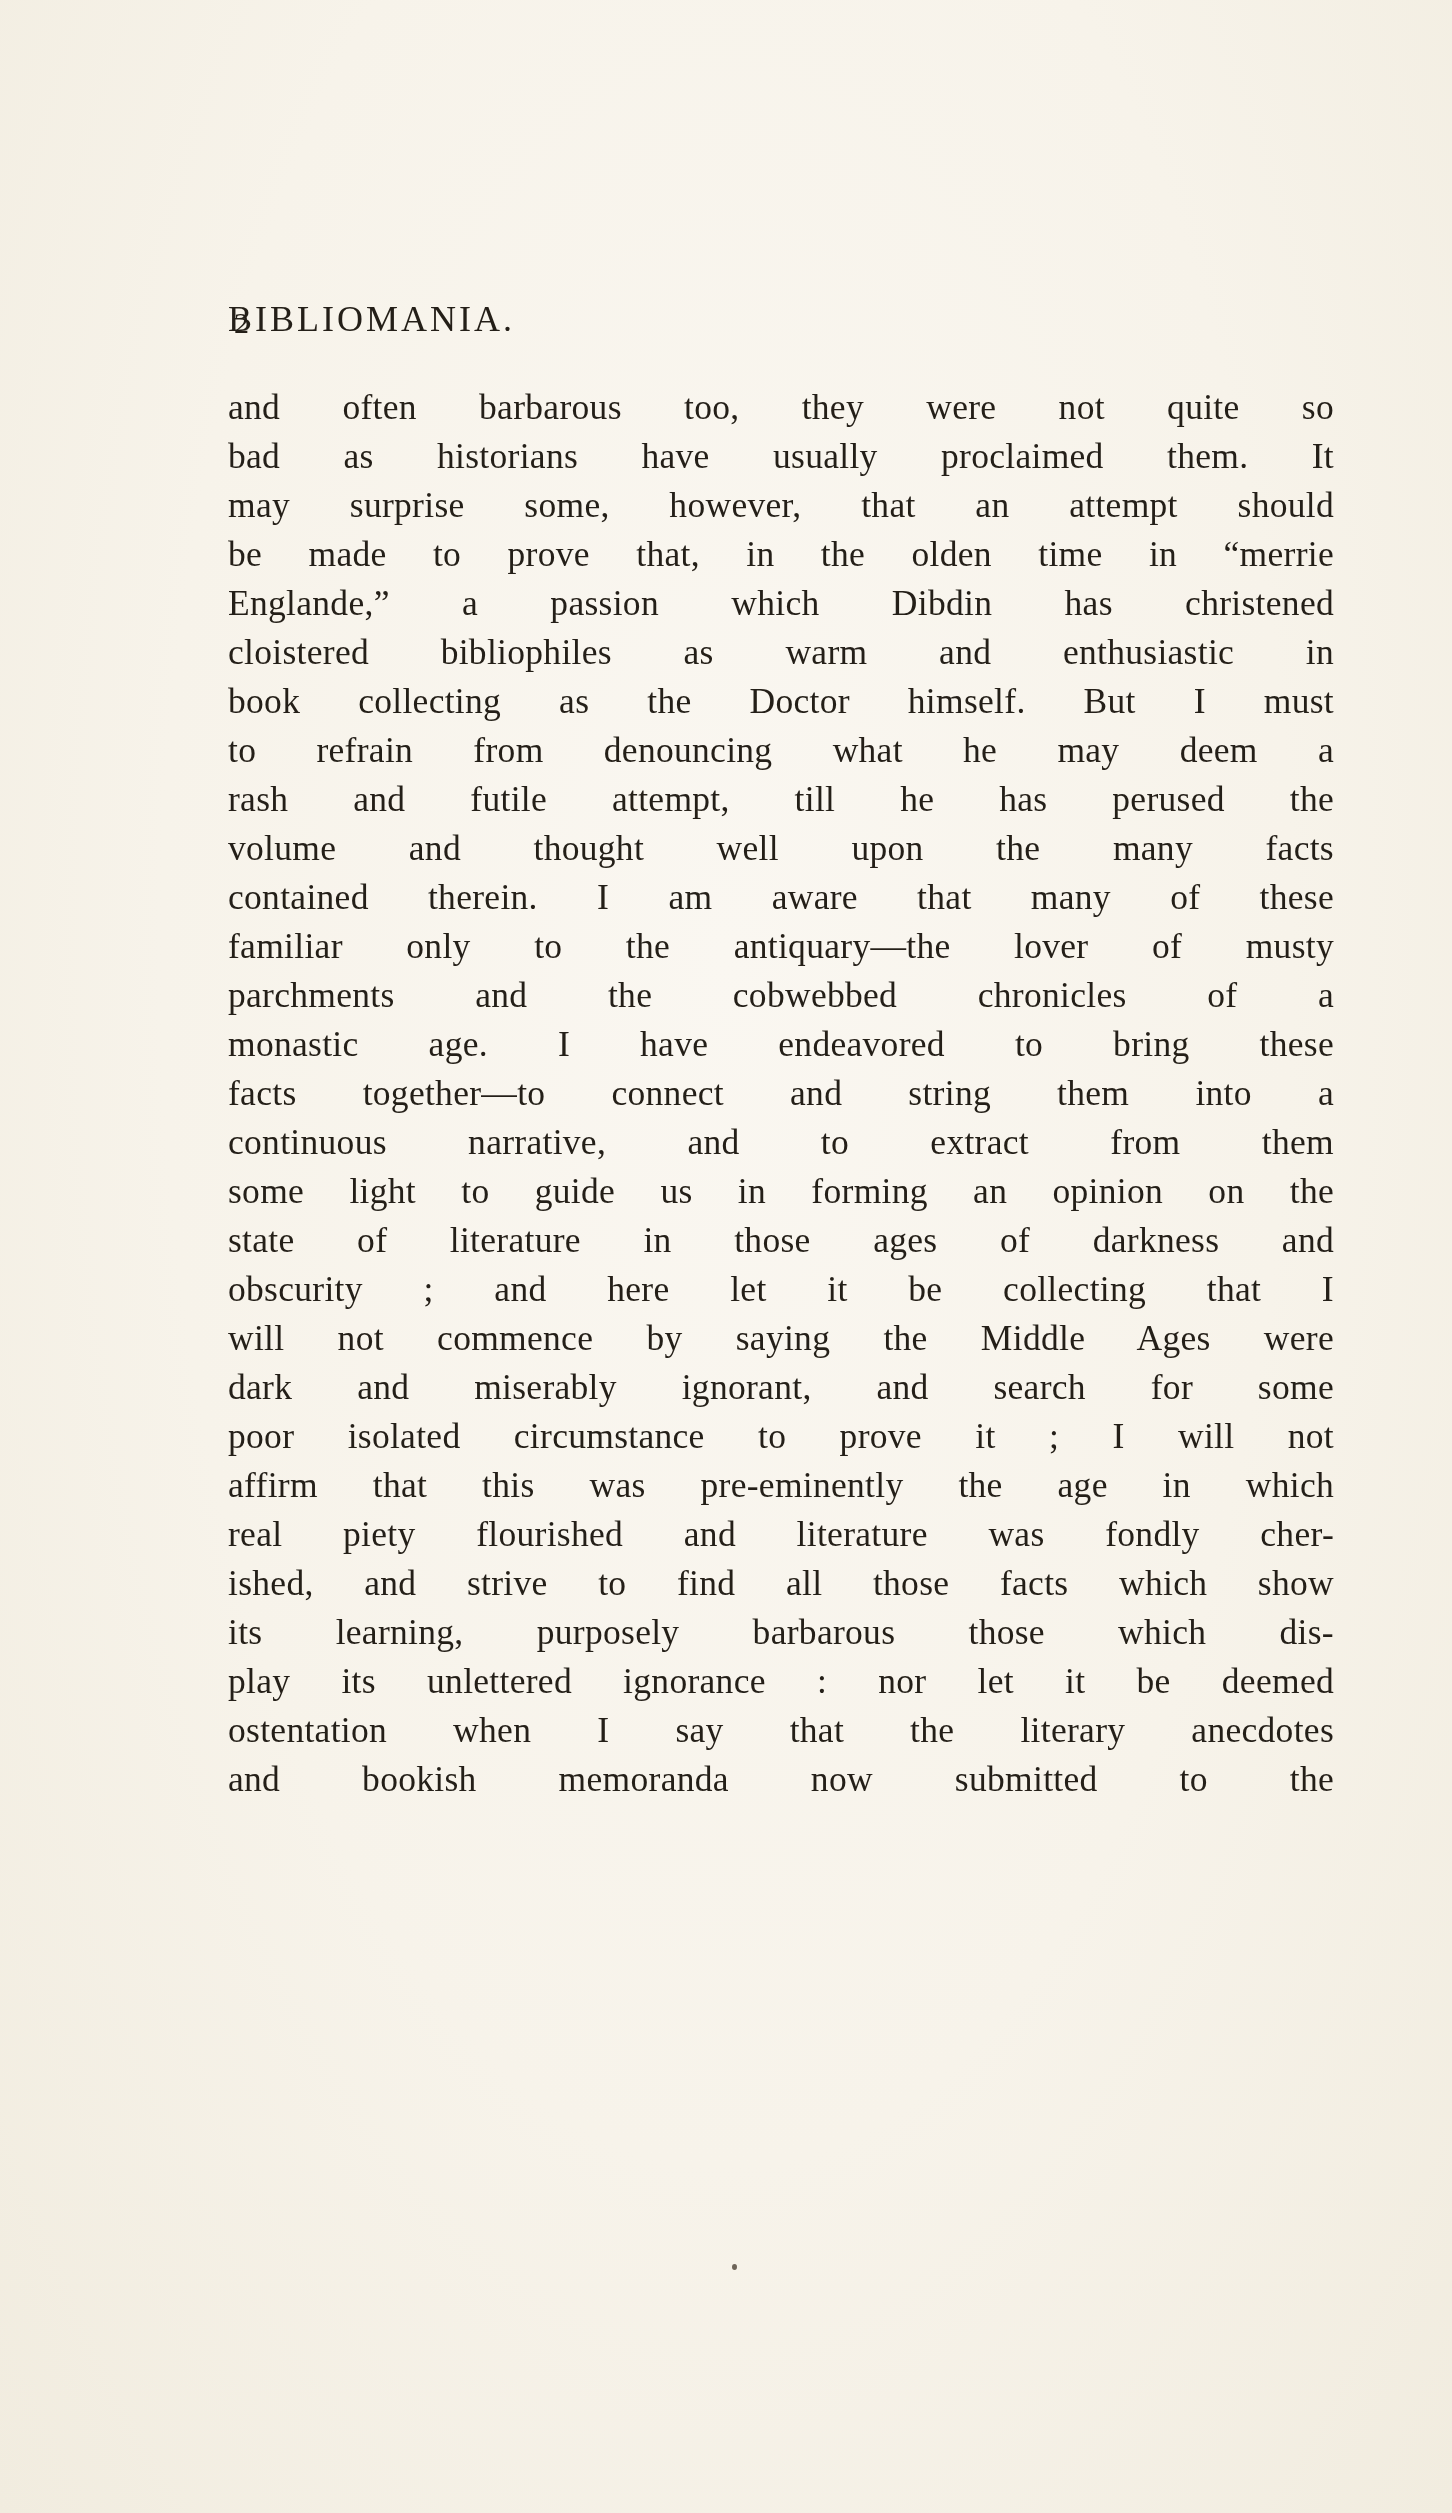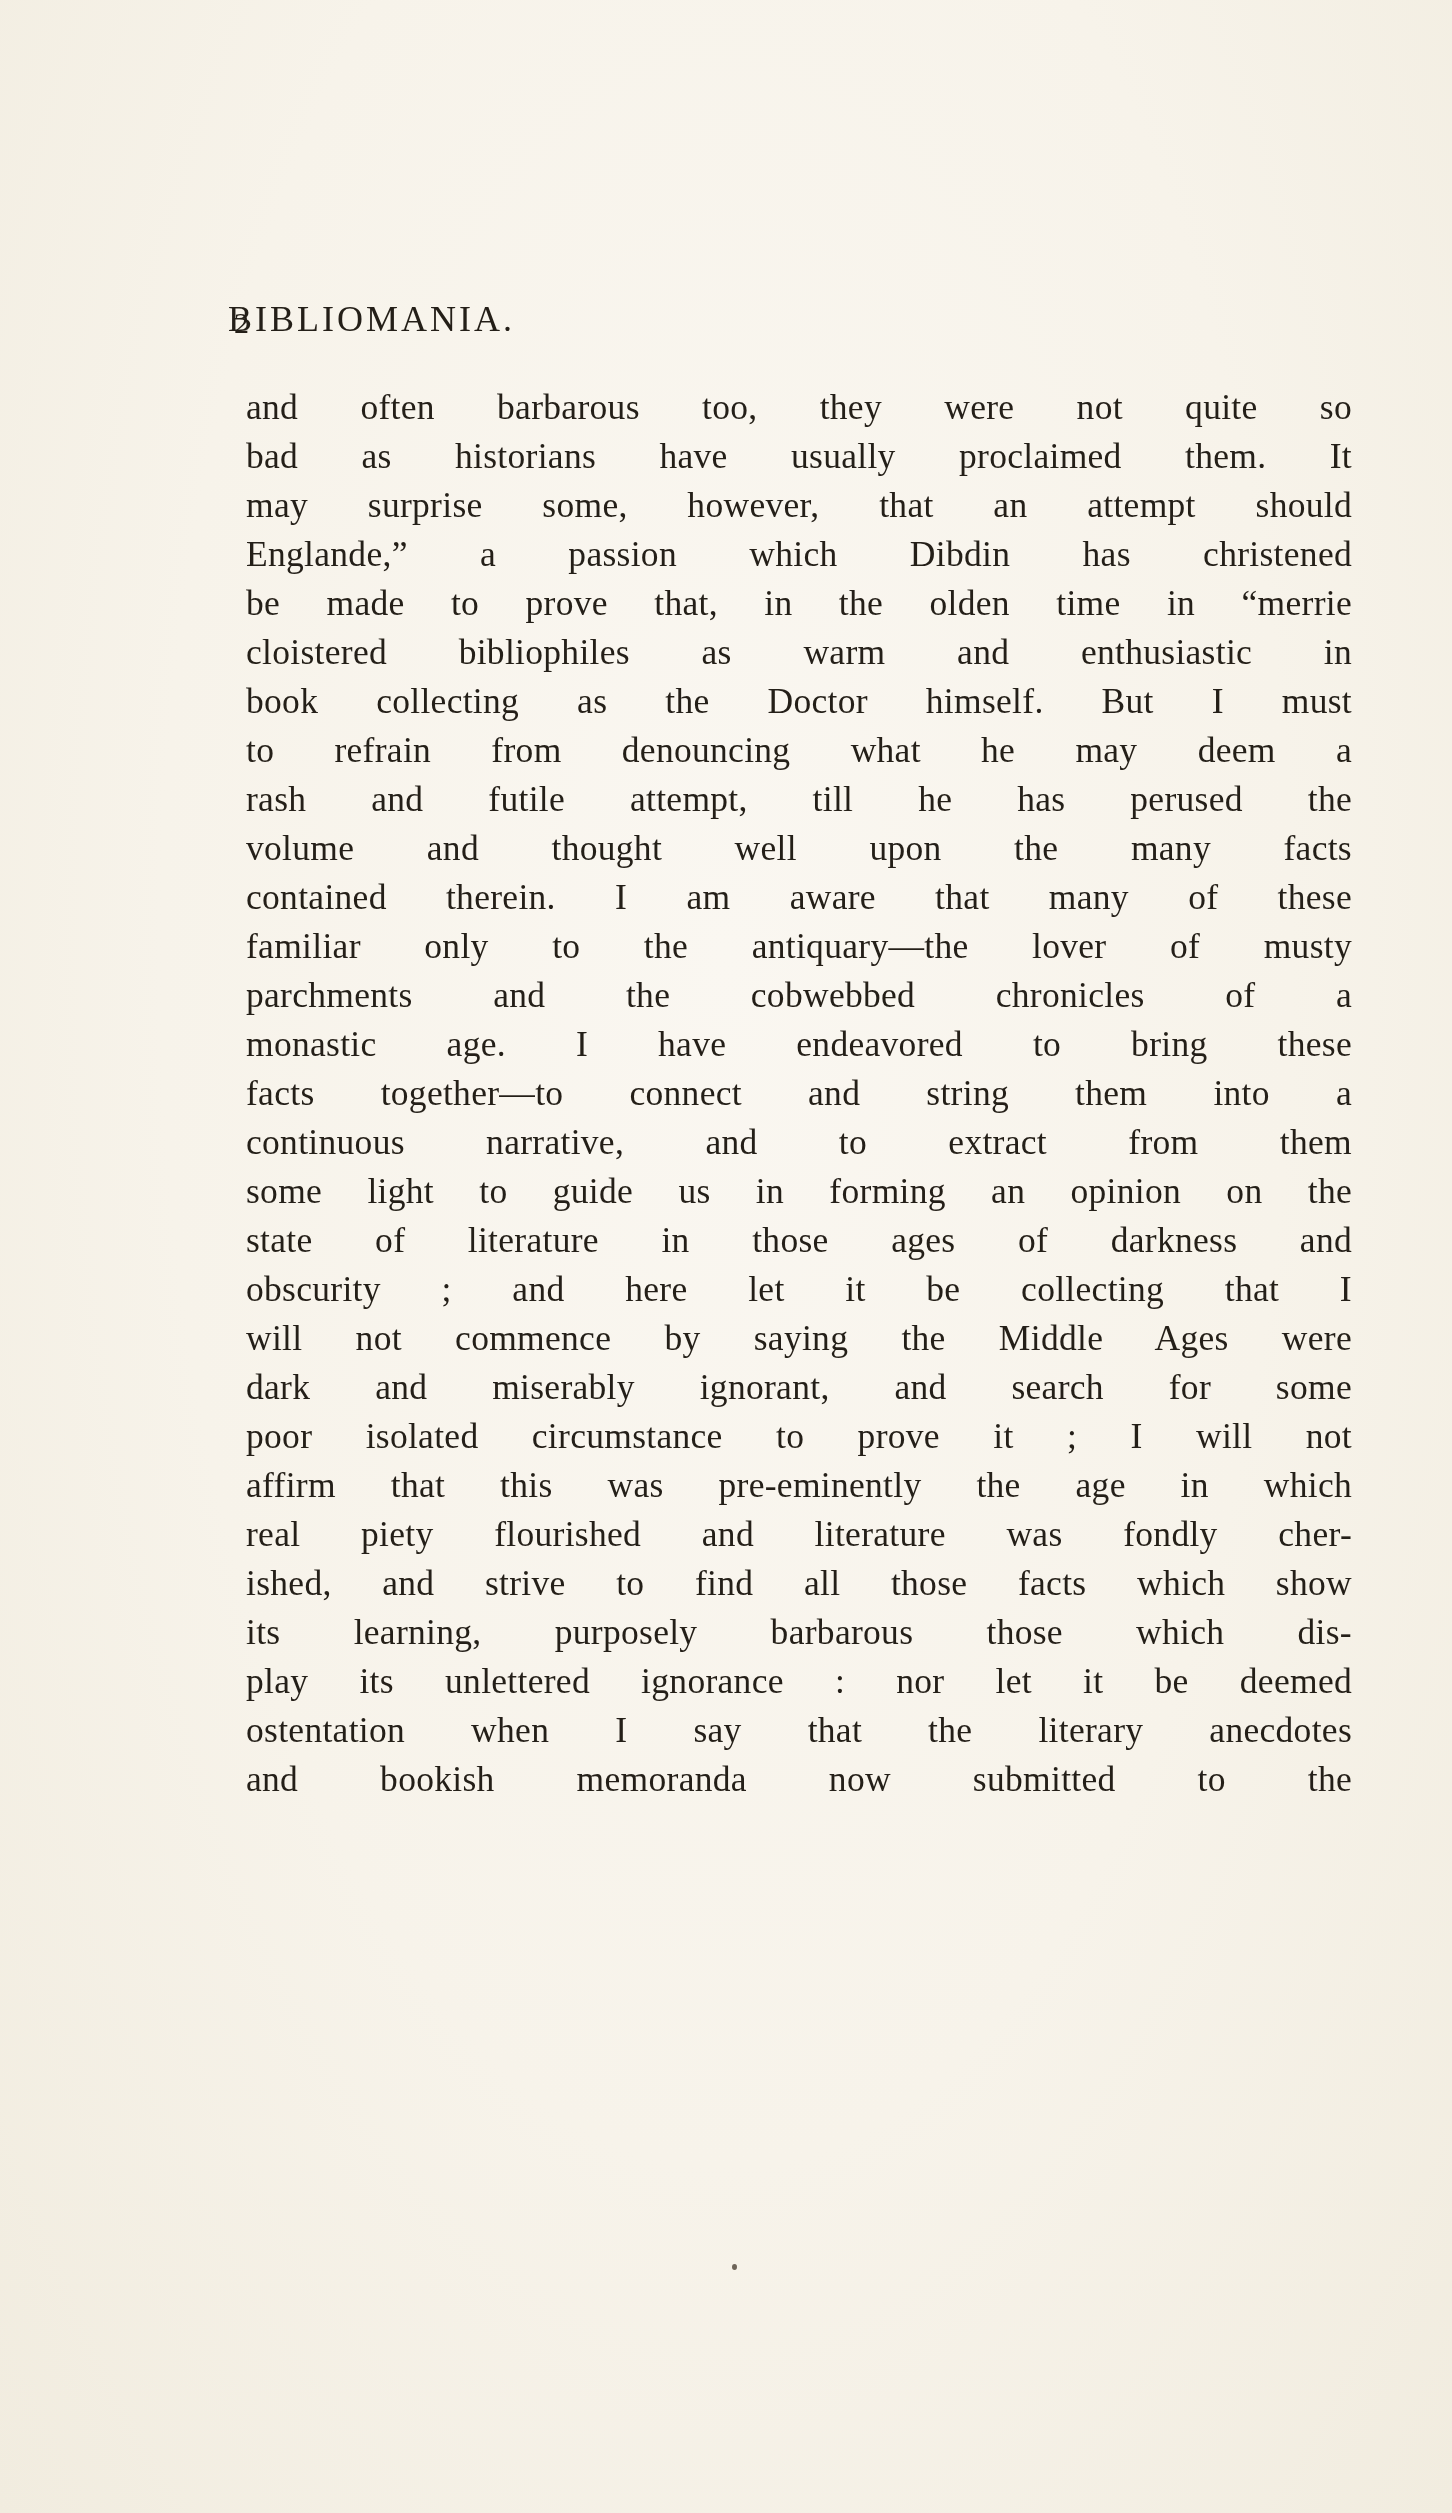--- a/index.html
+++ b/index.html
@@ -37,21 +37,20 @@
     top: 0;
     text-align: left;
     font-size: 36px;
     letter-spacing: 3px;
   }
   .text-block {
     position: absolute;
     left: 228px;
     top: 383px;
     width: 1106px;
-    margin-left: 18px;
   }
   .line {
     font-size: 35.5px;
     line-height: 49px;
     text-align: justify;
     text-align-last: justify;
     letter-spacing: 0.3px;
   }
   .speck {
     position: absolute;
@@ -70,22 +69,22 @@
 
   <header class="page-header">
     <span class="page-number">2</span>
     <span class="running-title">BIBLIOMANIA.</span>
   </header>
 
   <main class="text-block">
     <div class="line">and often barbarous too, they were not quite so</div>
     <div class="line">bad as historians have usually proclaimed them. It</div>
     <div class="line">may surprise some, however, that an attempt should</div>
+    <div class="line">be made to prove that, in the olden time in “merrie</div>
     <div class="line">Englande,” a passion which Dibdin has christened</div>
-    <div class="line">be made to prove that, in the olden time in “merrie</div>
     <div class="line">cloistered bibliophiles as warm and enthusiastic in</div>
     <div class="line">book collecting as the Doctor himself. But I must</div>
     <div class="line">to refrain from denouncing what he may deem a</div>
     <div class="line">rash and futile attempt, till he has perused the</div>
     <div class="line">volume and thought well upon the many facts</div>
     <div class="line">contained therein. I am aware that many of these</div>
     <div class="line">familiar only to the antiquary—the lover of musty</div>
     <div class="line">parchments and the cobwebbed chronicles of a</div>
     <div class="line">monastic age. I have endeavored to bring these</div>
     <div class="line">facts together—to connect and string them into a</div>

